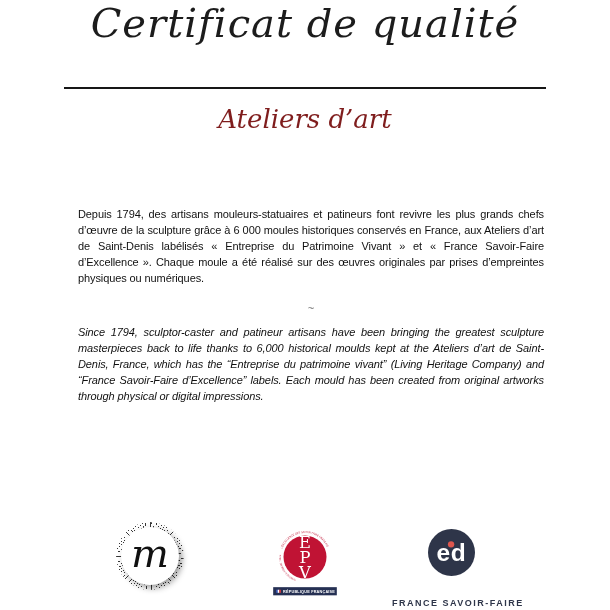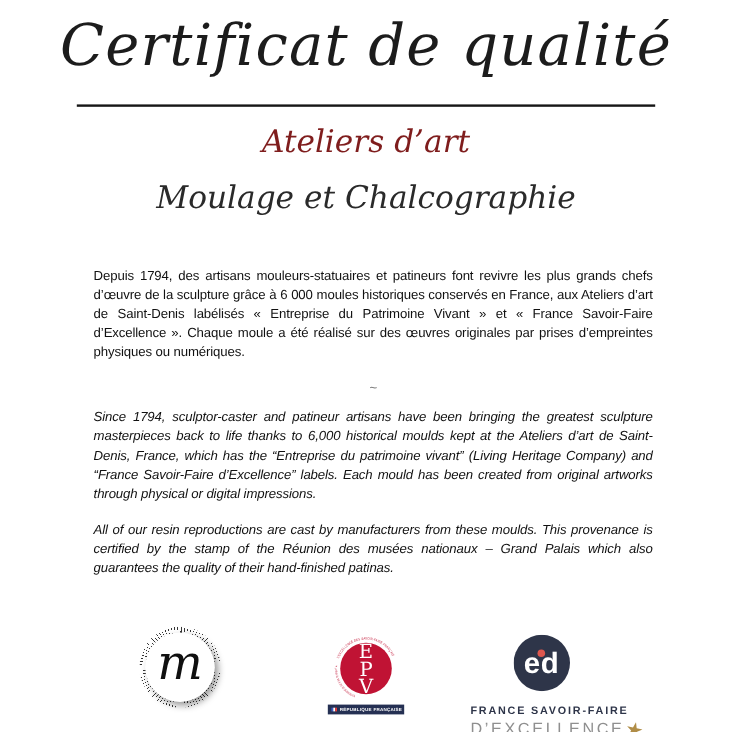--- a/index.html
+++ b/index.html
@@ -16,22 +16,22 @@
   
   .script {
     font-family:"DejaVu Serif", serif;
     font-style:italic;
     font-weight:400;
     color:#1c1c1c;
     text-align:center;
     white-space:nowrap;
   }
   .cert-title {
-    position:absolute; top:10px; left:0; right:0;
-    font-size:48px;
+    position:absolute; top:0; left:0; right:0;
+    font-size:40px;
     letter-spacing:1px;
   }
   .title-rule {
     position:absolute; top:87px; left:64px; right:64px;
     border:0; border-top:2px solid #161616;
   }
   .subtitle-1 {
     position:absolute; top:104px; left:0; right:0;
     font-size:26px; color:#7f1d1d;
   }
@@ -40,21 +40,20 @@
     font-size:26px; color:#2a2a2a;
   }
 
   
   .text-block {
     position:absolute; top:206px; left:78px; right:66px;
     font-size:11px; line-height:16px;
     letter-spacing:-0.1px;
     text-align:justify;
     color:#111;
-    margin-top:16px;
   }
   .text-block p + p { margin-top:14px; }
   .para-en { font-style:italic; }
   .tilde-sep {
     text-align:center; font-style:normal;
     color:#6f6f6f; font-size:11px;
     margin-top:6px; margin-bottom:-6px;
   }
 
   
@@ -73,21 +72,21 @@
   .rmn-m {
     font-family:"DejaVu Serif", serif; font-style:italic;
     font-size:40px; line-height:1; color:#101010;
     margin-top:-7px;
   }
 
   .epv-logo { position:absolute; left:262px; top:524px; width:86px; height:73px; }
 
   .ed-logo { position:absolute; left:392px; top:529px; width:118px; text-align:center; }
   .ed-line1 {
-    margin-top:6px;
+    margin-top:18px;
     font-size:9px; font-weight:bold; letter-spacing:1.5px;
     color:#2e3549; white-space:nowrap;
   }
   .ed-line2 {
     margin-top:1px;
     font-family:"Liberation Sans", sans-serif;
     font-size:13.5px; font-weight:400; letter-spacing:2.2px;
     color:#8f8f8f; white-space:nowrap;
   }
   .ed-star {
@@ -100,27 +99,25 @@
 <body>
 
 <div class="page">
 
   <div class="script cert-title">Certificat de qualité</div>
 
   <hr class="title-rule">
 
   <div class="script subtitle-1">Ateliers d’art</div>
 
-  <div class="script subtitle-2">Moulage et Chalcographie</div>
 
   <div class="text-block">
     <p class="para-fr">Depuis 1794, des artisans mouleurs-statuaires et patineurs font revivre les plus grands chefs d’œuvre de la sculpture grâce à 6 000 moules historiques conservés en France, aux Ateliers d’art de Saint-Denis labélisés « Entreprise du Patrimoine Vivant » et « France Savoir-Faire d’Excellence ». Chaque moule a été réalisé sur des œuvres originales par prises d’empreintes physiques ou numériques.</p>
     <p class="tilde-sep">~</p>
     <p class="para-en">Since 1794, sculptor-caster and patineur artisans have been bringing the greatest sculpture masterpieces back to life thanks to 6,000 historical moulds kept at the Ateliers d’art de Saint-Denis, France, which has the “Entreprise du patrimoine vivant” (Living Heritage Company) and “France Savoir-Faire d’Excellence” labels. Each mould has been created from original artworks through physical or digital impressions.</p>
-    <p class="para-en">All of our resin reproductions are cast by manufacturers from these moulds. This provenance is certified by the stamp of the Réunion des musées nationaux – Grand Palais which also guarantees the quality of their hand-finished patinas.</p>
   </div>
 
   <div class="rmn-logo">
     <div class="rmn-rays"></div>
     <div class="rmn-disc">
       <span class="rmn-m">m</span>
     </div>
   </div>
 
   <div class="epv-logo">

